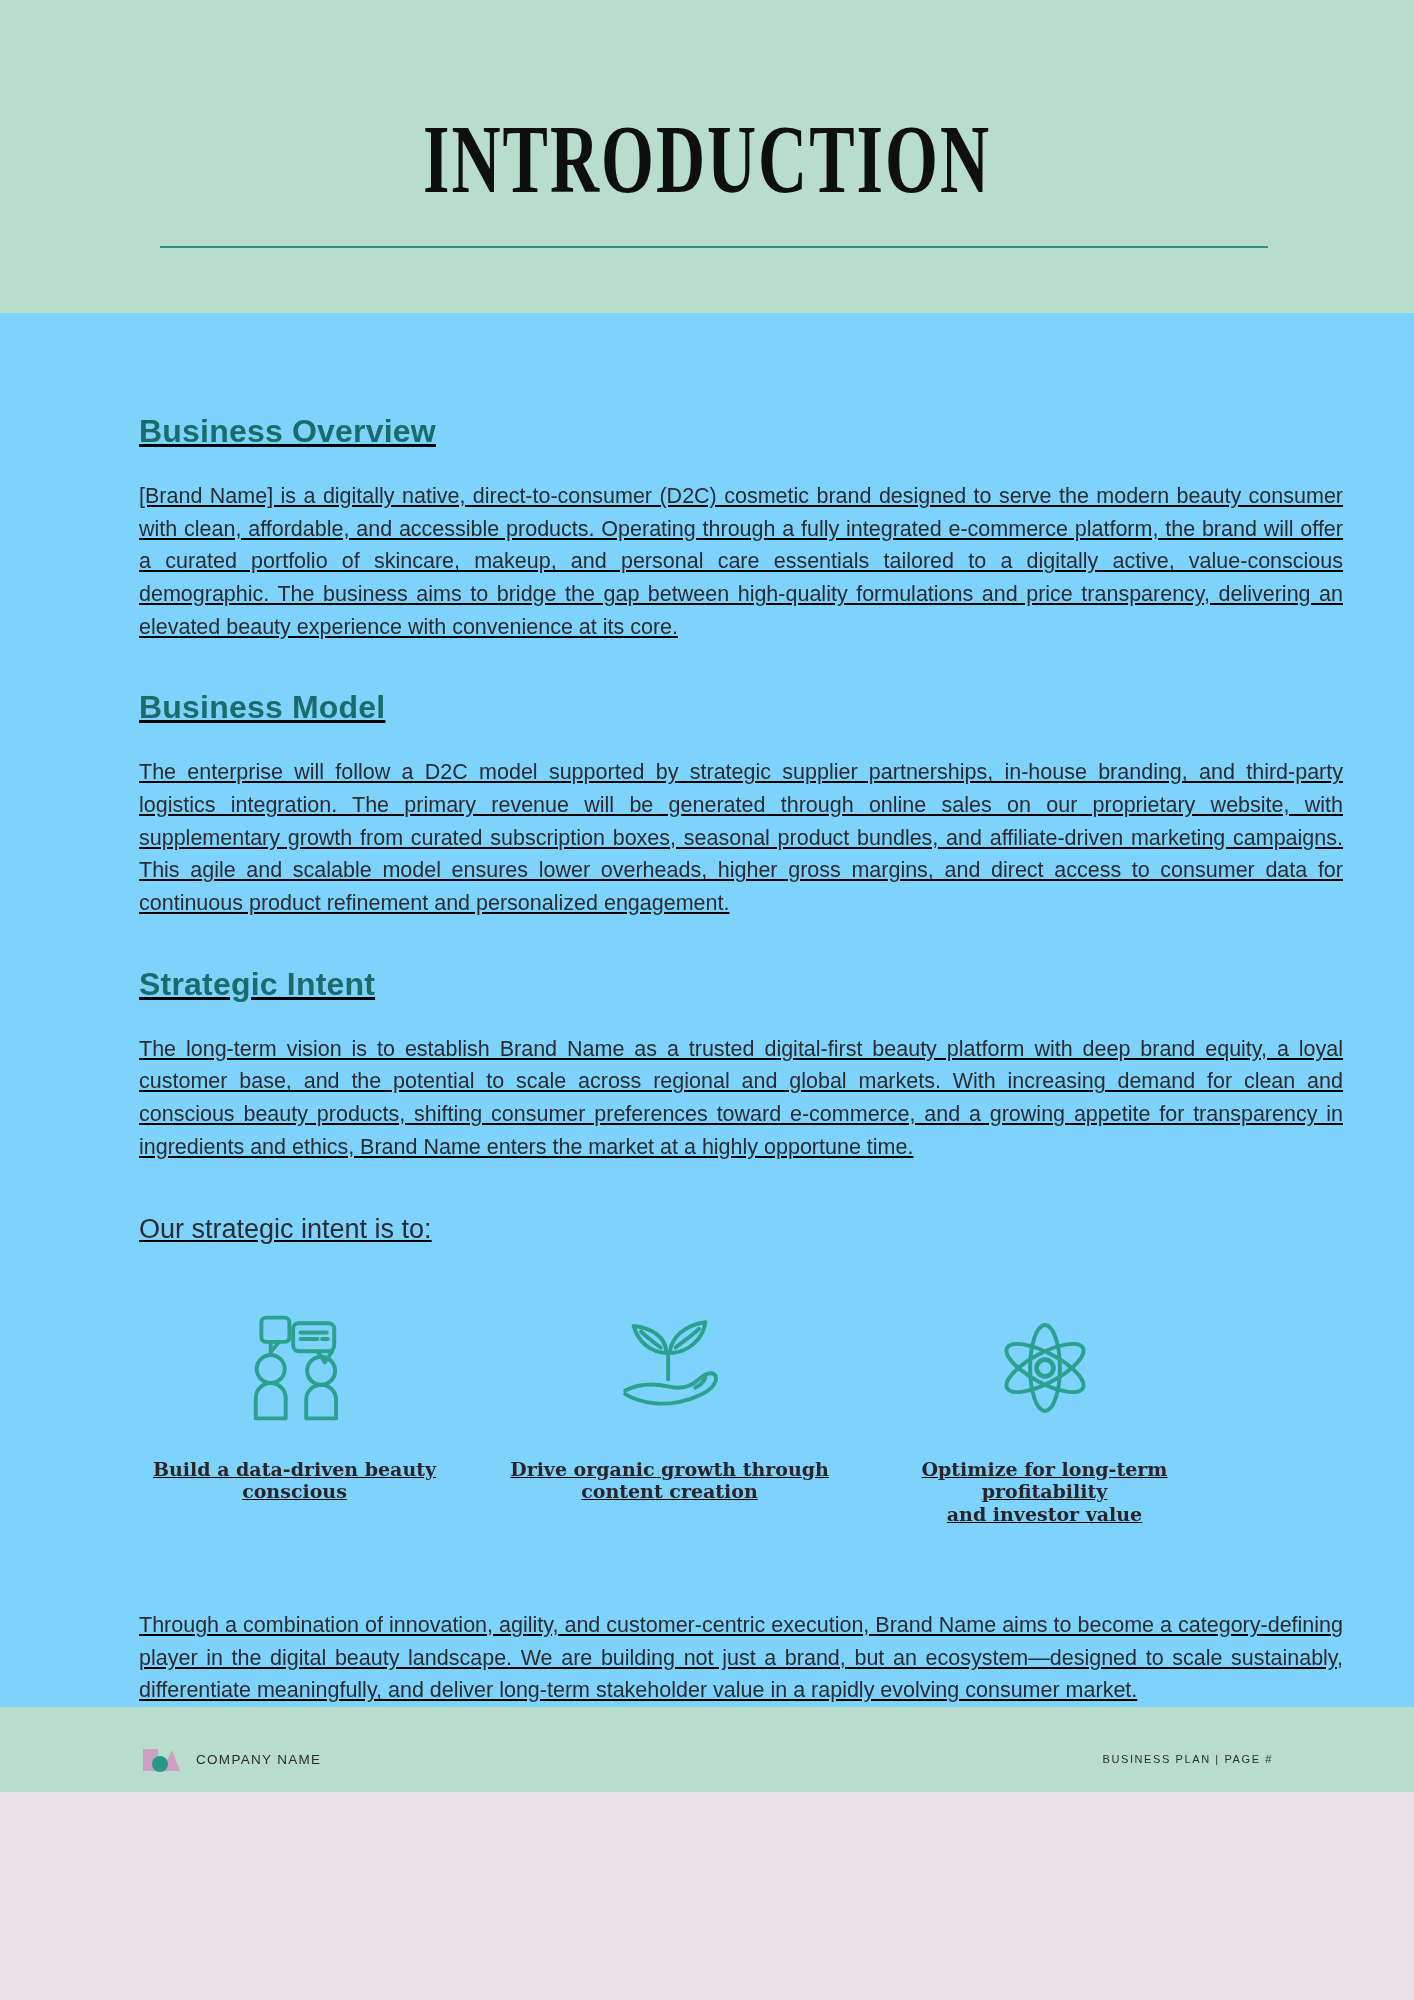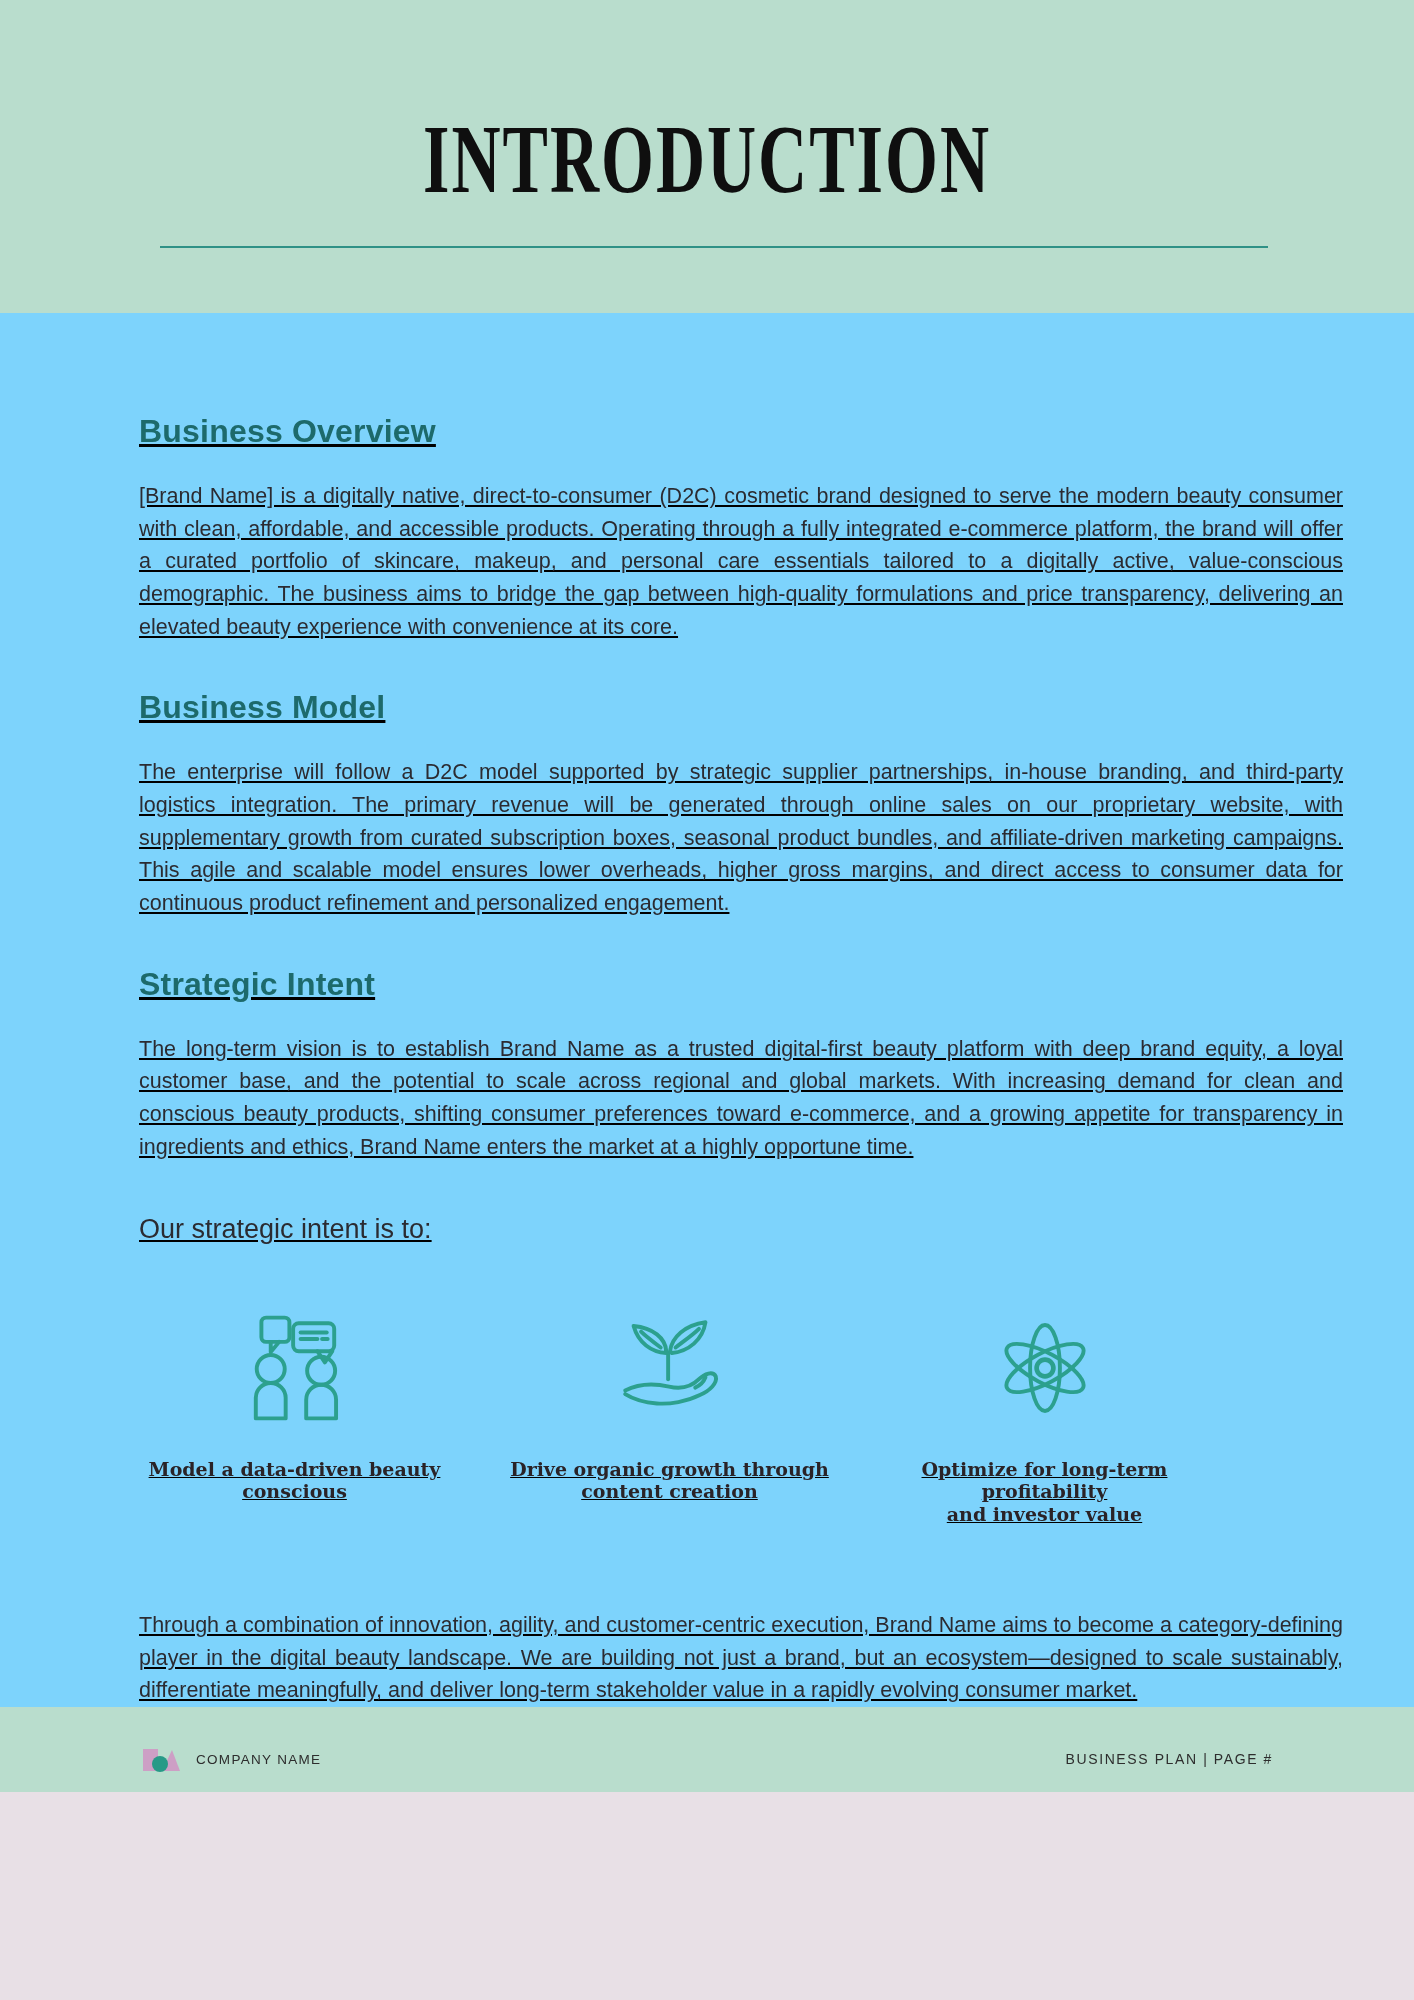--- a/index.html
+++ b/index.html
@@ -122,21 +122,21 @@
   .footer-brand { display: flex; align-items: center; gap: 15px; }
   .brand-logo { width: 39px; height: 25px; }
   .brand-logo svg { display: block; width: 100%; height: 100%; }
   .company-name {
     font-size: 13.5px;
     letter-spacing: 1.3px;
     color: #2d2d2d;
     text-align: center;
   }
   .doc-page-label {
-    font-size: 14px;
+    font-size: 11px;
     letter-spacing: 1.6px;
     color: #2d2d2d;
   }
 </style>
 </head>
 <body>
 
 <div class="page">
 
   <header class="page-header">
@@ -176,21 +176,21 @@
               <line x1="89" y1="29" x2="95" y2="29"></line>
               <path d="M84,42 l8,12 l8,-12"></path>
               <circle cx="34" cy="61" r="15"></circle>
               <path d="M18,114 v-22 a16,16 0 0 1 32,0 v22 z"></path>
               <circle cx="88" cy="63" r="15"></circle>
               <path d="M72,114 v-20 a16,16 0 0 1 32,0 v20 z"></path>
             </g>
           </svg>
         </div>
         <div class="intent-caption">
-          <span>Model a data-driven beauty</span><br>
+          <span>Build a data-driven beauty</span><br>
           <span>conscious</span>
         </div>
       </div>
 
       <div class="intent">
         <div class="intent-icon">
           <svg viewBox="0 0 120 120" xmlns="http://www.w3.org/2000/svg">
             <g class="icon-stroke">
               <path d="M58,72 C58,58 58,50 58,44"></path>
               <path d="M56,44 C40,43 26,33 21,15 C42,17 55,28 56,42 Z"></path>

